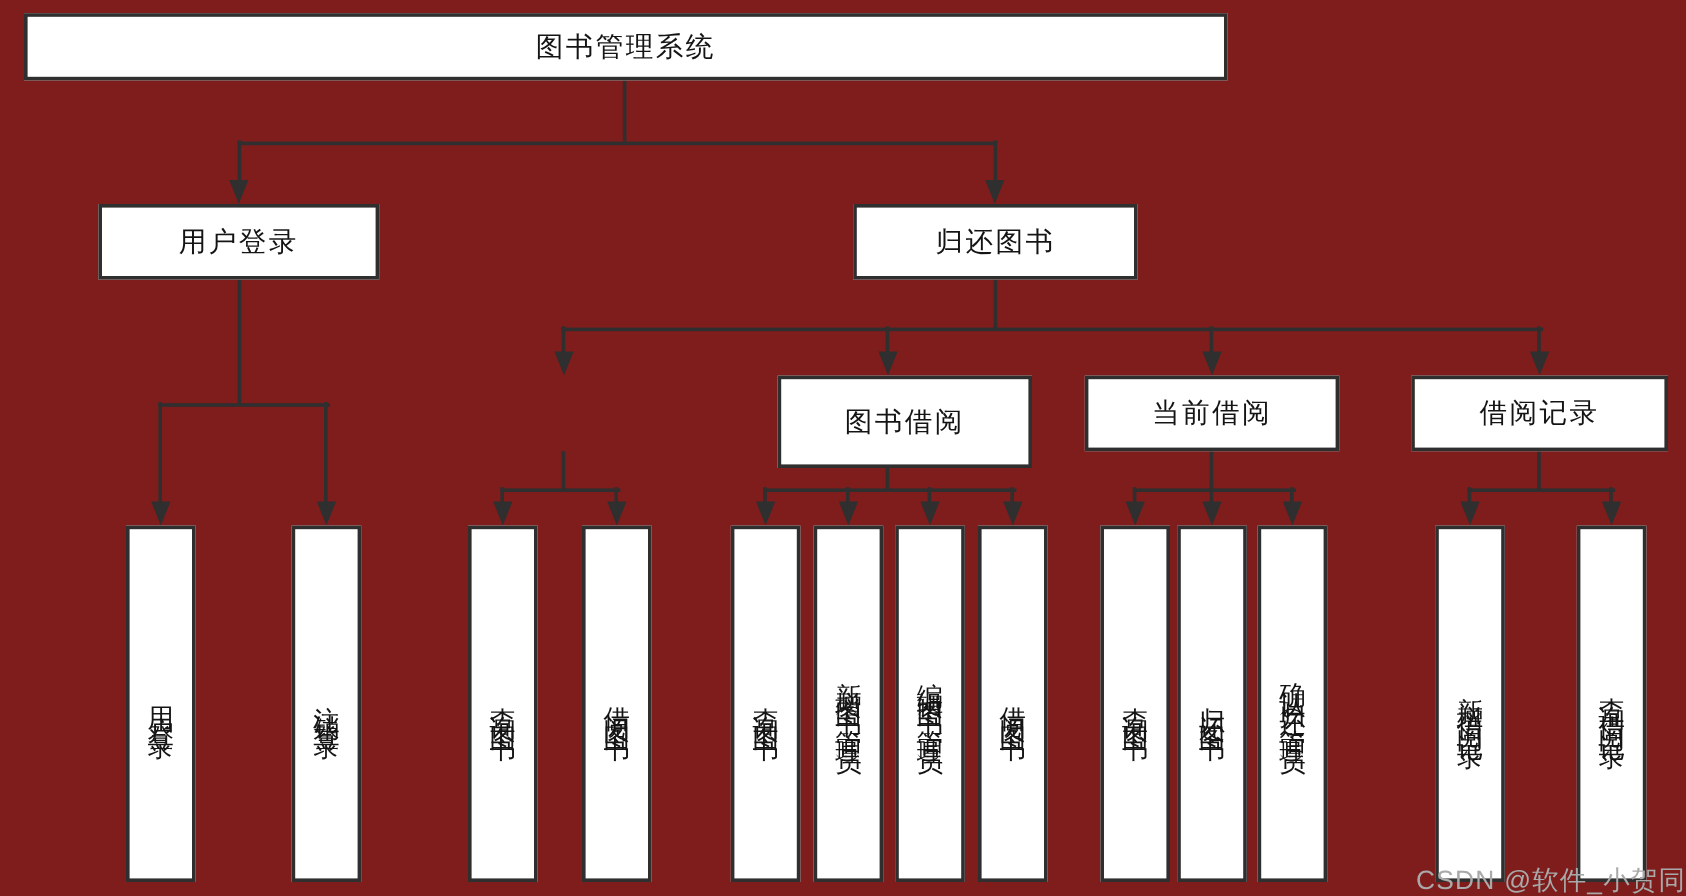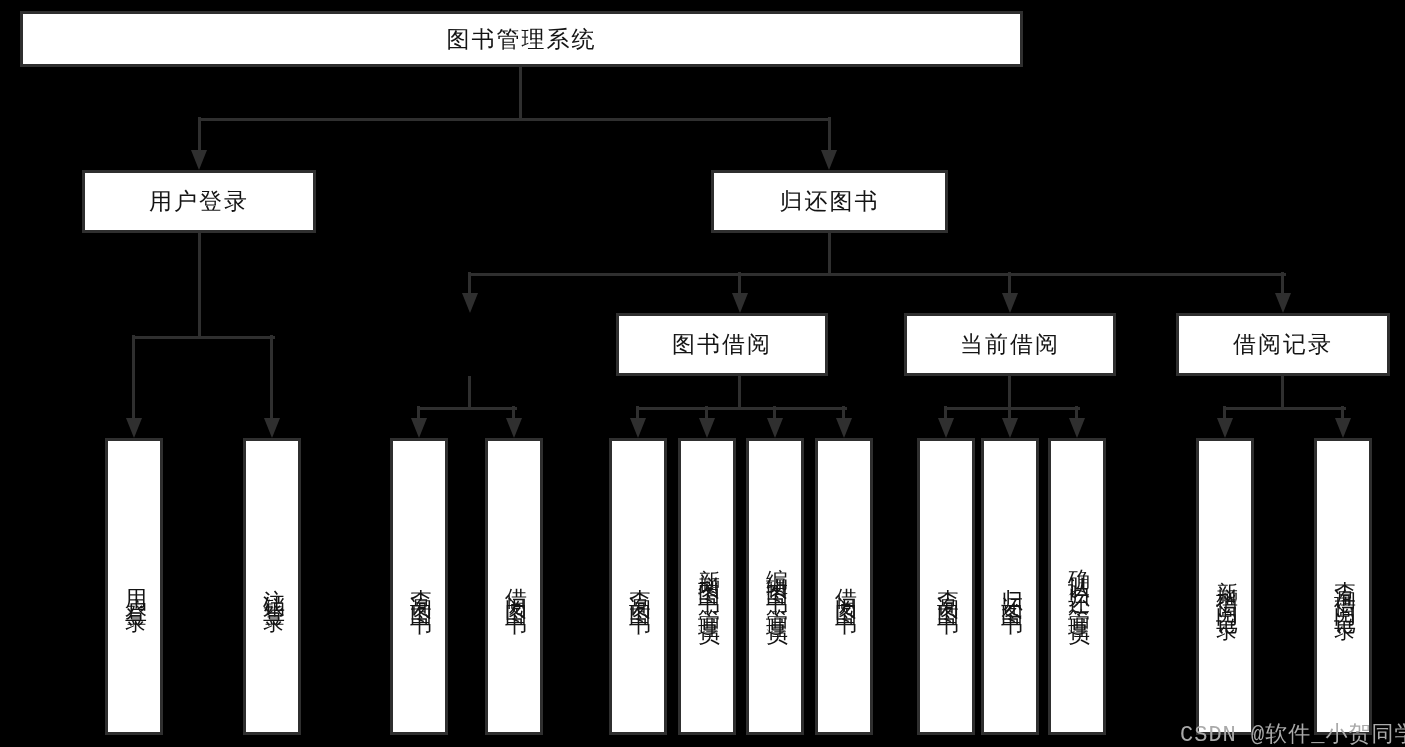--- a/index.html
+++ b/index.html
@@ -1,18 +1,18 @@
 <!DOCTYPE html>
 <html><head>
 <meta charset="utf-8">
 <style>
   html,body{margin:0;padding:0;background:#ffffff;}
   .canvas{
-    position:relative;width:1405px;height:747px;background:#000000;
-    font-family:Liberation Mono, monospace;overflow:hidden;
+    position:relative;width:1405px;height:747px;background:#7f1d1d;
+    font-family:Liberation Sans, sans-serif;overflow:hidden;
   }
   .box{
     position:absolute;box-sizing:border-box;border:3px solid #2f2f2f;background:#ffffff;
     display:flex;align-items:center;justify-content:center;color:#141414;
   }
   .box-h{font-size:23px;letter-spacing:2px;white-space:nowrap;}
   .box-v{
     font-size:22px;letter-spacing:8px;
     writing-mode:vertical-rl;text-orientation:mixed;line-height:1;
   }
@@ -90,21 +90,21 @@
   <div class="v" style="left:1223px;top:406px;height:14px"></div>
   <div class="ar" style="left:1217px;top:418px"></div>
   <div class="v" style="left:1341px;top:406px;height:14px"></div>
   <div class="ar" style="left:1335px;top:418px"></div>
 
   <div class="box box-h" style="left:20px;top:11px;width:1003px;height:56px">图书管理系统</div>
 
   <div class="box box-h" style="left:82px;top:170px;width:234px;height:63px">用户登录</div>
   <div class="box box-h" style="left:711px;top:170px;width:237px;height:63px">归还图书</div>
 
-  <div class="box box-h" style="left:616px;top:313px;width:212px;height:63px">图书借阅</div>
+  <div class="box box-h" style="left:648px;top:313px;width:212px;height:77px">图书借阅</div>
   <div class="box box-h" style="left:904px;top:313px;width:212px;height:63px">当前借阅</div>
   <div class="box box-h" style="left:1176px;top:313px;width:214px;height:63px">借阅记录</div>
 
   <div class="box box-v" style="left:105px;top:438px;width:58px;height:297px">用户登录</div>
   <div class="box box-v" style="left:243px;top:438px;width:58px;height:297px">注销登录</div>
 
   <div class="box box-v" style="left:390px;top:438px;width:58px;height:297px">查询图书</div>
   <div class="box box-v" style="left:485px;top:438px;width:58px;height:297px">借阅图书</div>
 
   <div class="box box-v" style="left:609px;top:438px;width:58px;height:297px">查询图书</div>

